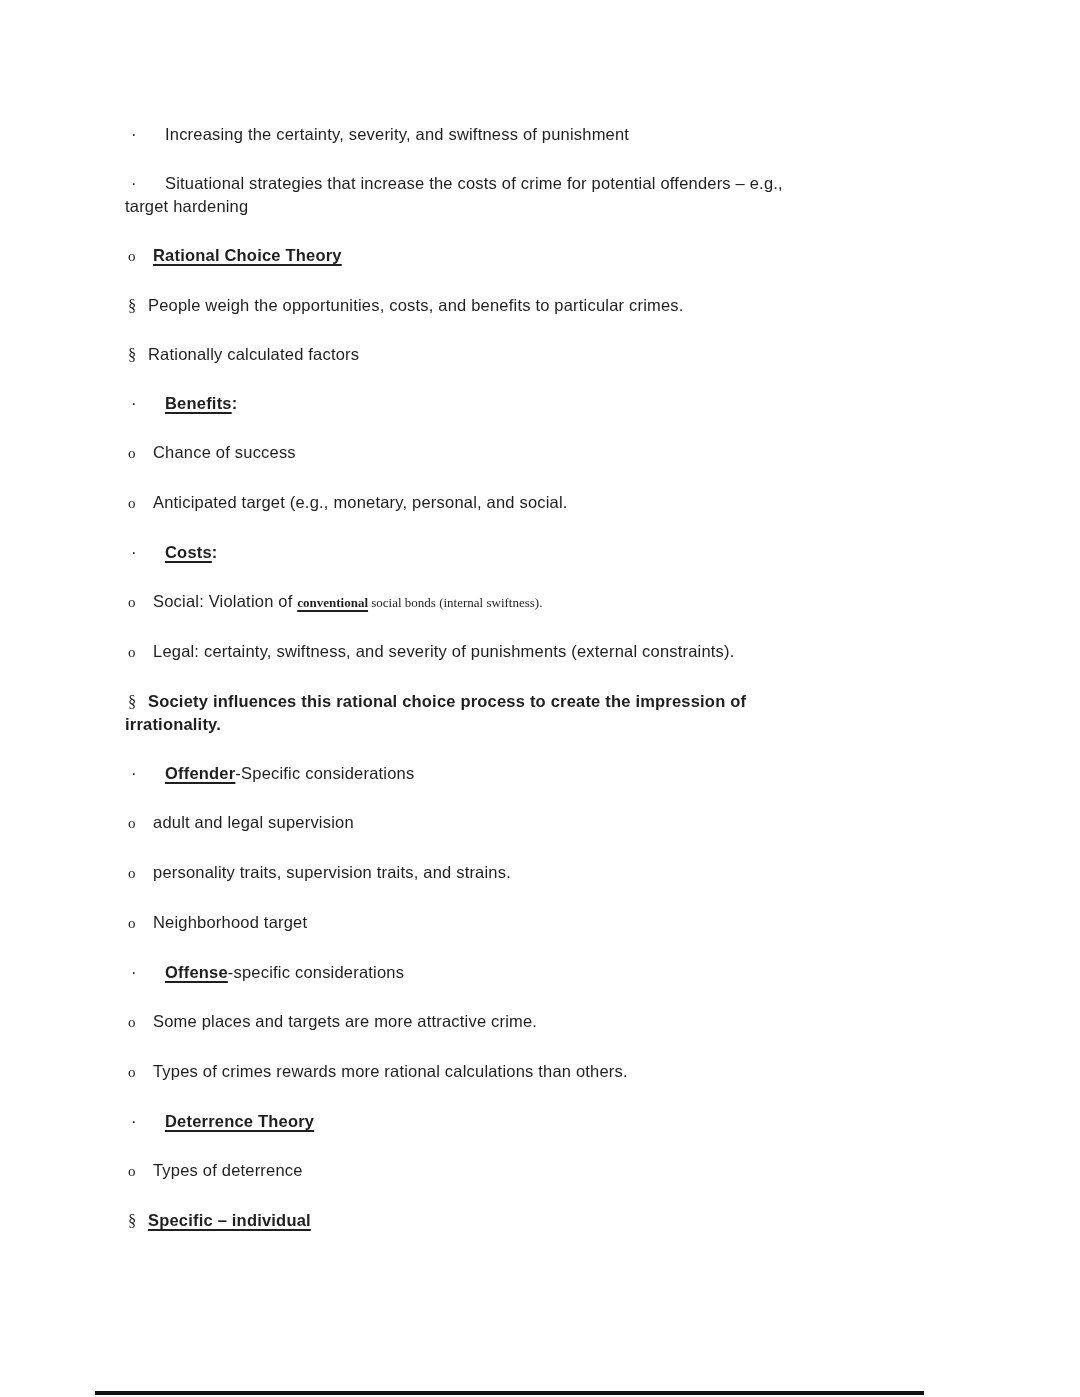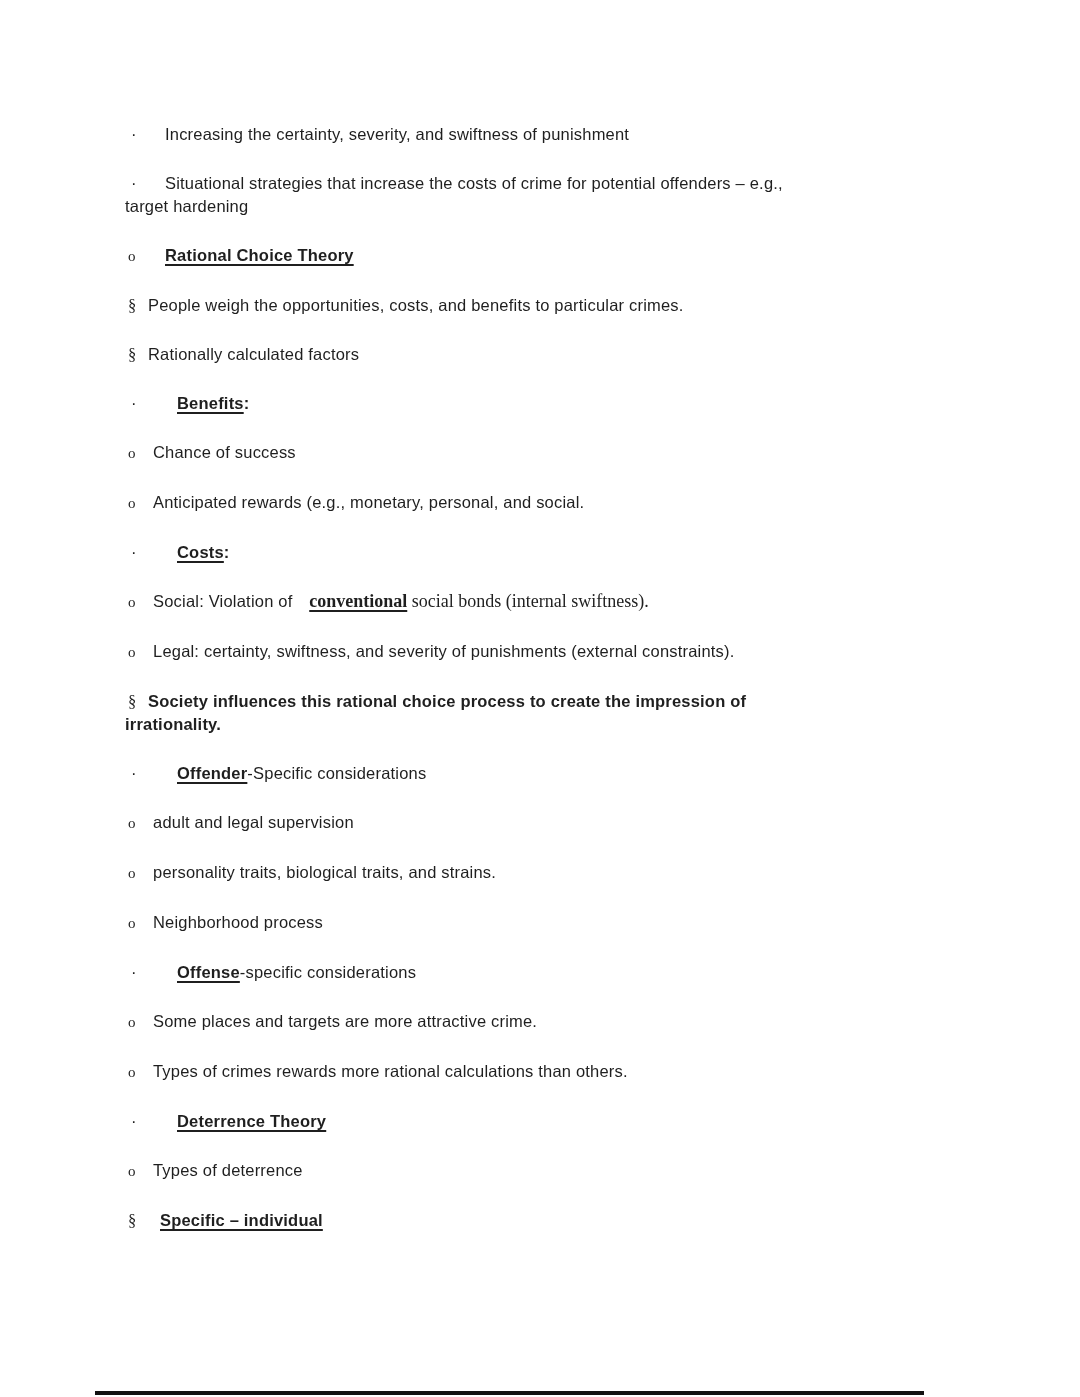--- a/index.html
+++ b/index.html
@@ -44,25 +44,24 @@
     width: 23px;
     padding-left: 3px;
     font-family: "Liberation Serif", serif;
     font-size: 16.5px;
   }
   .b { font-weight: bold; }
   .u {
     text-decoration: underline;
     text-decoration-thickness: 1.5px;
     text-underline-offset: 3px;
-    margin-left: 12px;
   }
   .serif {
     font-family: "Liberation Serif", serif;
-    font-size: 18px;
+    font-size: 13px;
     letter-spacing: 0;
   }
   .page-break {
     position: absolute;
     left: 95px;
     bottom: 2px;
     width: 985px;
     height: 4px;
     background: #111111;
   }
@@ -79,37 +78,37 @@
   <p class="li"><span class="mk oo">o</span><span class="b u">Rational Choice Theory</span></p>
 
   <p class="li"><span class="mk sec">§</span><span>People weigh the opportunities, costs, and benefits to particular crimes.</span></p>
 
   <p class="li"><span class="mk sec">§</span><span>Rationally calculated factors</span></p>
 
   <p class="li"><span class="mk dot">·</span><span class="b u">Benefits</span><span class="b">:</span></p>
 
   <p class="li"><span class="mk oo">o</span><span>Chance of success</span></p>
 
-  <p class="li"><span class="mk oo">o</span><span>Anticipated rewards (e.g., monetary, personal, and social.</span></p>
+  <p class="li"><span class="mk oo">o</span><span>Anticipated target (e.g., monetary, personal, and social.</span></p>
 
   <p class="li"><span class="mk dot">·</span><span class="b u">Costs</span><span class="b">:</span></p>
 
   <p class="li"><span class="mk oo">o</span><span>Social: Violation of </span><span class="b u serif">conventional</span><span class="serif"> social bonds (internal swiftness).</span></p>
 
   <p class="li"><span class="mk oo">o</span><span>Legal: certainty, swiftness, and severity of punishments (external constraints).</span></p>
 
   <p class="li"><span class="mk sec">§</span><span class="b">Society influences this rational choice process to create the impression of irrationality.</span></p>
 
   <p class="li"><span class="mk dot">·</span><span class="b u">Offender</span><span>-Specific considerations</span></p>
 
   <p class="li"><span class="mk oo">o</span><span>adult and legal supervision</span></p>
 
-  <p class="li"><span class="mk oo">o</span><span>personality traits, biological traits, and strains.</span></p>
+  <p class="li"><span class="mk oo">o</span><span>personality traits, supervision traits, and strains.</span></p>
 
-  <p class="li"><span class="mk oo">o</span><span>Neighborhood process</span></p>
+  <p class="li"><span class="mk oo">o</span><span>Neighborhood target</span></p>
 
   <p class="li"><span class="mk dot">·</span><span class="b u">Offense</span><span>-specific considerations</span></p>
 
   <p class="li"><span class="mk oo">o</span><span>Some places and targets are more attractive crime.</span></p>
 
   <p class="li"><span class="mk oo">o</span><span>Types of crimes rewards more rational calculations than others.</span></p>
 
 
   <p class="li"><span class="mk dot">·</span><span class="b u">Deterrence Theory</span></p>
 

